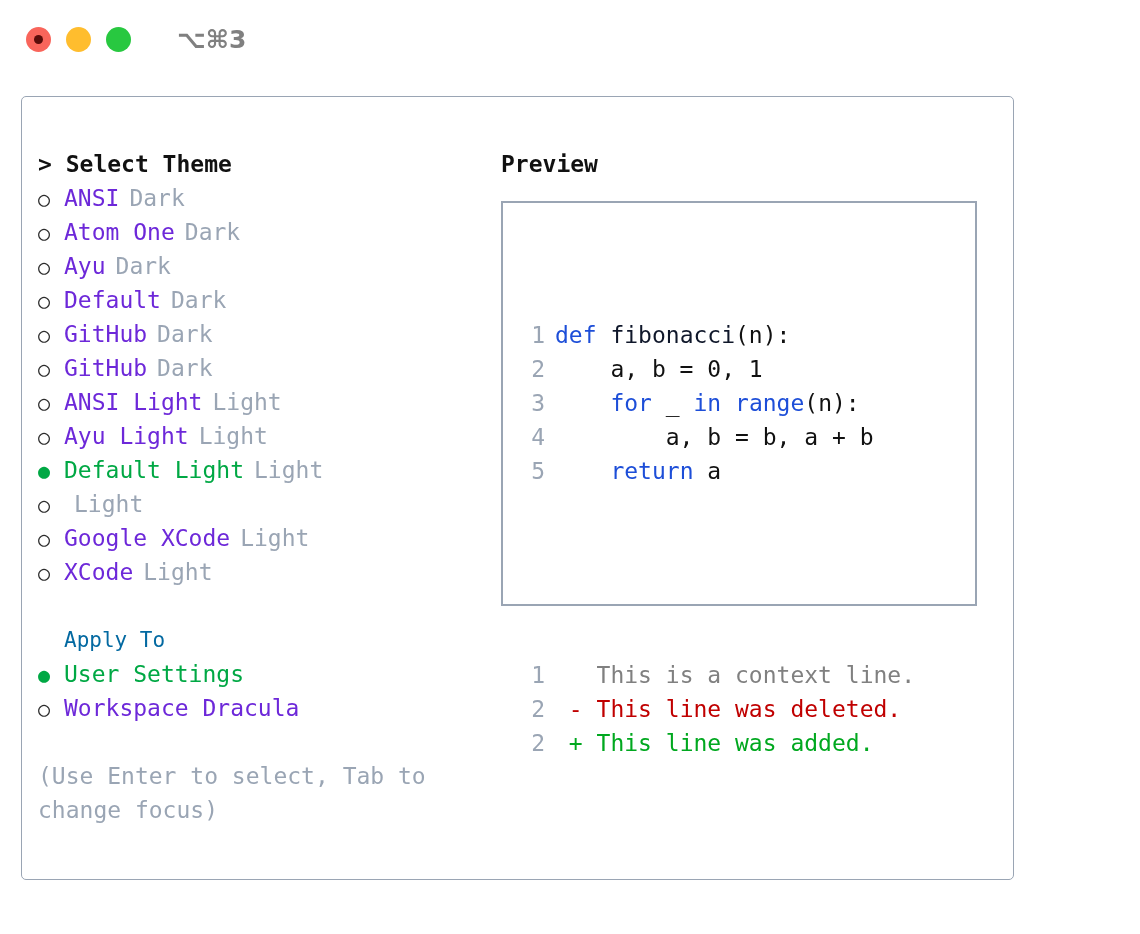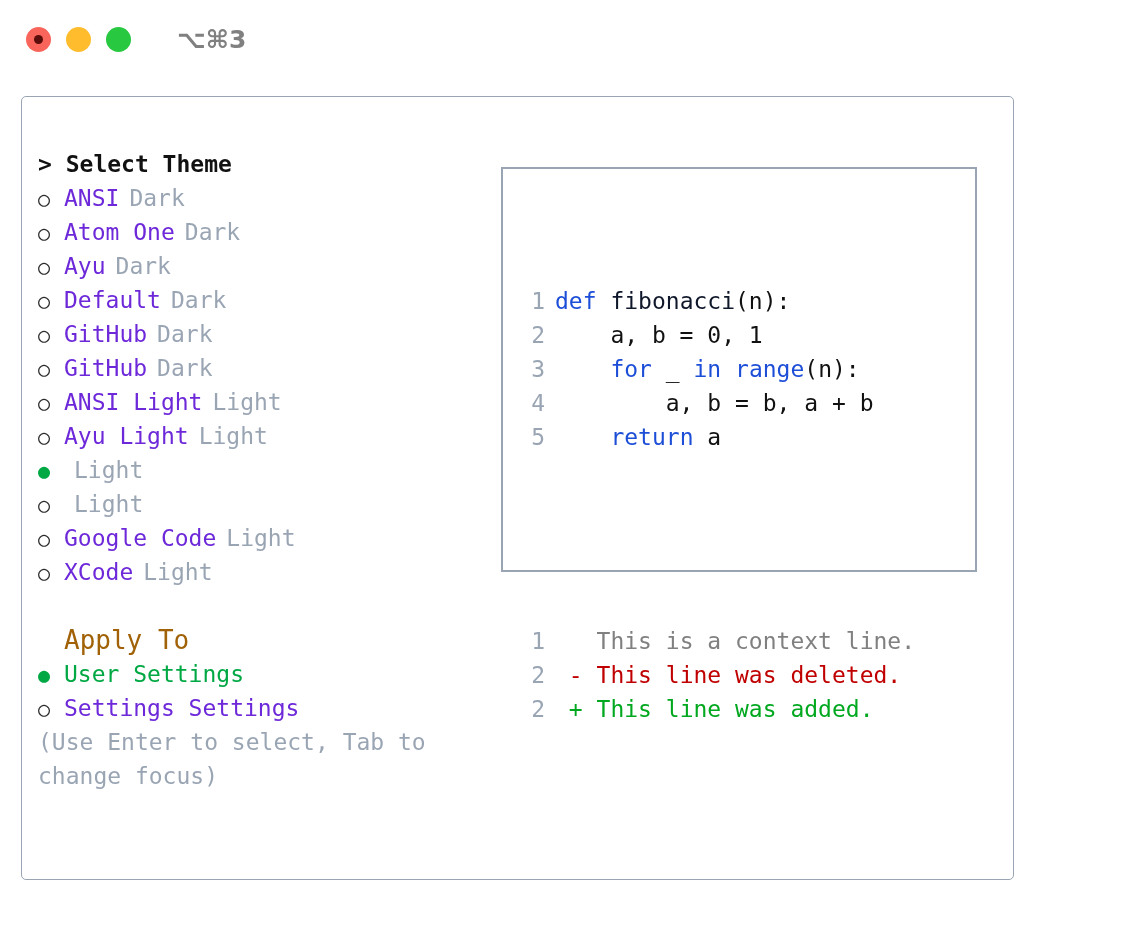--- a/index.html
+++ b/index.html
@@ -124,29 +124,30 @@
   }
   .opt .label  { color: #6d28d9; }
   .opt .badge  { color: #9aa5b4; margin-left: 10px; }
 
   .opt.selected .marker,
   .opt.selected .label { color: #00a844; }
 
   .spacer-block { height: 34px; }
 
   .apply-head {
-    font-size: 26px;
-    color: #a16207;
+    font-size: 21px;
+    color: #0369a1;
     line-height: 34px;
     height: 34px;
     padding-left: 26px;
     white-space: pre;
   }
 
   .hint {
+    margin-top: 34px;
     font-size: 23px;
     line-height: 34px;
     color: #9aa5b4;
     width: 400px;
     white-space: pre-wrap;
   }
 
   
   .right-col {
     position: absolute;
@@ -217,38 +218,39 @@
         <div class="section-head">&gt; Select Theme</div>
         <div id="theme-list">
             <div class="opt"><span class="marker">○</span><span class="label">ANSI</span><span class="badge">Dark</span></div>
             <div class="opt"><span class="marker">○</span><span class="label">Atom One</span><span class="badge">Dark</span></div>
             <div class="opt"><span class="marker">○</span><span class="label">Ayu</span><span class="badge">Dark</span></div>
             <div class="opt"><span class="marker">○</span><span class="label">Default</span><span class="badge">Dark</span></div>
             <div class="opt"><span class="marker">○</span><span class="label">GitHub</span><span class="badge">Dark</span></div>
             <div class="opt"><span class="marker">○</span><span class="label">GitHub</span><span class="badge">Dark</span></div>
             <div class="opt"><span class="marker">○</span><span class="label">ANSI Light</span><span class="badge">Light</span></div>
             <div class="opt"><span class="marker">○</span><span class="label">Ayu Light</span><span class="badge">Light</span></div>
-            <div class="opt selected"><span class="marker">●</span><span class="badge">Light</span></div>
+            <div class="opt selected"><span class="marker">●</span><span class="label">Default Light</span><span class="badge">Light</span></div>
             <div class="opt"><span class="marker">○</span><span class="badge">Light</span></div>
-            <div class="opt"><span class="marker">○</span><span class="label">Google Code</span><span class="badge">Light</span></div>
+            <div class="opt"><span class="marker">○</span><span class="label">Google XCode</span><span class="badge">Light</span></div>
             <div class="opt"><span class="marker">○</span><span class="label">XCode</span><span class="badge">Light</span></div>
           </div>
 
         <div class="spacer-block"></div>
 
         <div class="apply-head">Apply To</div>
         <div id="apply-list">
             <div class="opt selected"><span class="marker">●</span><span class="label">User Settings</span></div>
-            <div class="opt"><span class="marker">○</span><span class="label">Settings Settings</span></div>
+            <div class="opt"><span class="marker">○</span><span class="label">Workspace Dracula</span></div>
           </div>
 
         <div class="hint">(Use Enter to select, Tab to change focus)</div>
       </div>
 
       <div class="right-col">
+        <div class="preview-head">Preview</div>
         <div class="preview-box">
           <div class="code">
             <div id="code-lines"><div class="row"><span class="ln">1</span><span class="tok-kw">def </span><span class="tok-fn">fibonacci</span><span class="tok-plain">(n):</span></div><div class="row"><span class="ln">2</span><span class="tok-plain">    a, b = 0, 1</span></div><div class="row"><span class="ln">3</span><span class="tok-plain">    </span><span class="tok-kw">for</span><span class="tok-plain"> _ </span><span class="tok-kw">in</span><span class="tok-plain"> </span><span class="tok-kw">range</span><span class="tok-plain">(n):</span></div><div class="row"><span class="ln">4</span><span class="tok-plain">        a, b = b, a + b</span></div><div class="row"><span class="ln">5</span><span class="tok-plain">    </span><span class="tok-kw">return</span><span class="tok-plain"> a</span></div></div>
             <div class="diff-gap"></div>
             <div id="diff-lines"><div class="row"><span class="ln">1</span><span class="tok-ctx">  </span><span class="tok-ctx"> This is a context line.</span></div><div class="row"><span class="ln">2</span><span class="tok-del"> -</span><span class="tok-del"> This line was deleted.</span></div><div class="row"><span class="ln">2</span><span class="tok-add"> +</span><span class="tok-add"> This line was added.</span></div></div>
           </div>
         </div>
       </div>
 
     </div>

